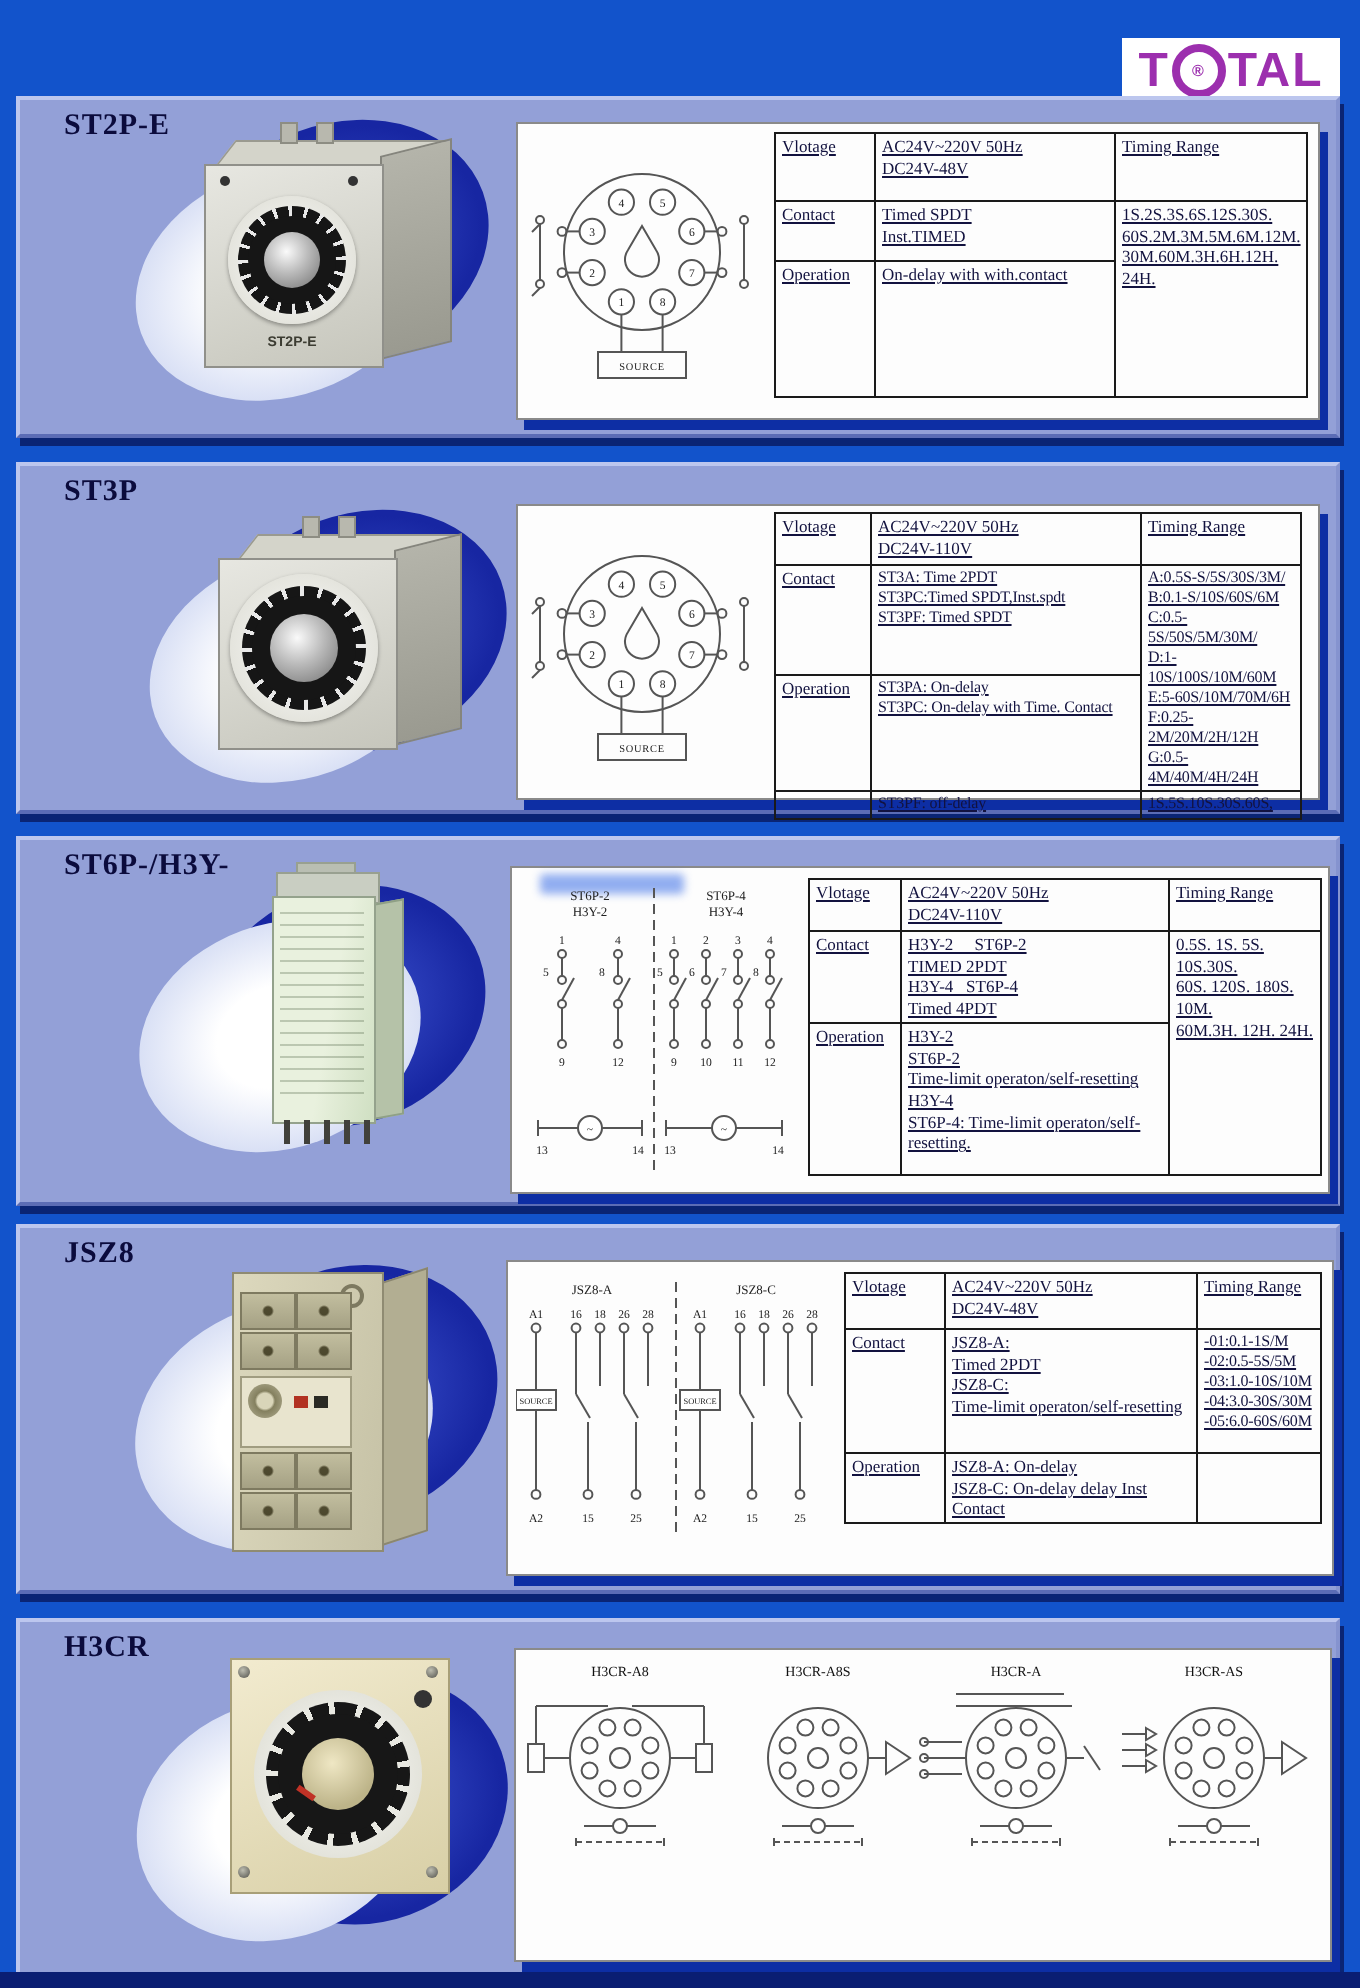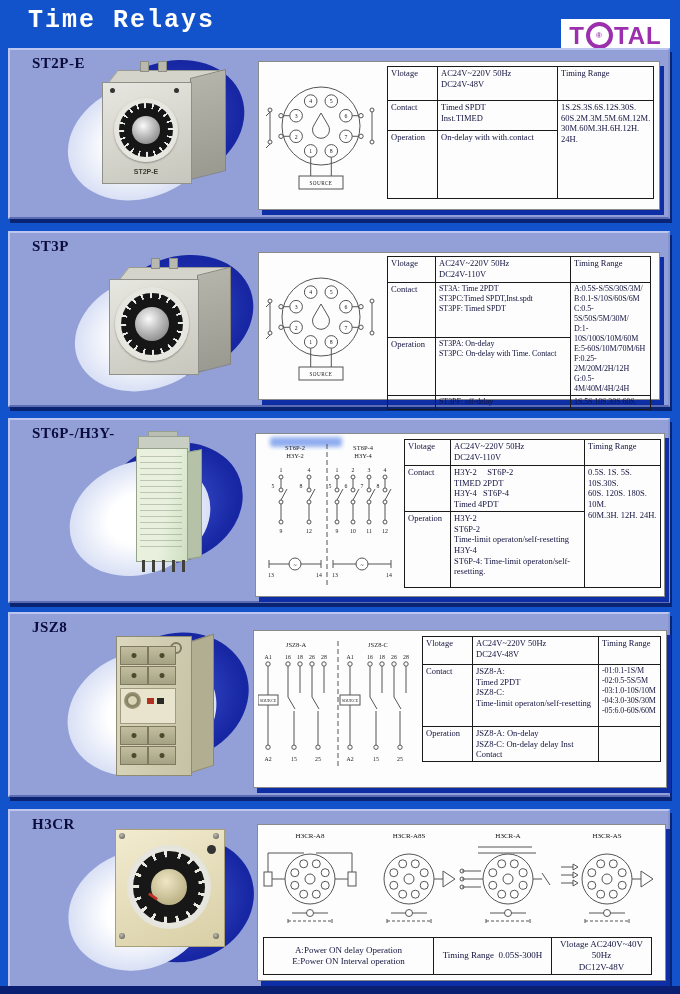--- a/index.html
+++ b/index.html
@@ -16,21 +16,21 @@
   .footer-bar{position:absolute;left:0;top:986px;width:680px;height:8px;background:#0a1e72;}
   
   .panel{position:absolute;left:8px;width:658px;background:#93a0d7;
          border:2px solid #bcc6ee;border-right-color:#8593cf;border-bottom-color:#5b6cb5;
          box-shadow:2px 4px 0 #0a2474;}
   .sec-label{position:absolute;top:5px;left:22px;font:bold 15px "Liberation Serif",serif;color:#0b0b3c;letter-spacing:.5px;}
   .whitebox{position:absolute;background:#fdfdfd;border:1px solid #8a8a8a;box-shadow:4px 5px 0 #0d2ea4;}
   
   table.spec{border-collapse:collapse;table-layout:fixed;position:absolute;}
   table.spec td{border:1px solid #1a1a1a;padding:1px 3px;vertical-align:top;
-        font:8.5px "Liberation Serif",serif;color:#12123f;white-space:pre-line;line-height:1.25;}
+        font:8.5px "Liberation Serif",serif;color:#12123f;white-space:pre-line;line-height:1.25;text-decoration:underline;}
   table.spec td.f8{font-size:8px;letter-spacing:-.1px;}
   table.spec3 td{text-align:center;vertical-align:middle;font-size:9px;}
   
   svg .ln{fill:none;stroke:#555;stroke-width:1;}
   svg .pin{fill:#fff;stroke:#555;stroke-width:1;}
   svg text{font-family:"Liberation Serif",serif;fill:#222;}
   svg .pt{font-size:5.8px;text-anchor:middle;}
   svg .dt{font-size:6.5px;text-anchor:middle;}
   svg .dt7{font-size:7px;text-anchor:middle;fill:#111;}
   svg .src{font-size:5.2px;text-anchor:middle;letter-spacing:.4px;}
@@ -73,21 +73,20 @@
   .t-core{border-radius:50%;background:#171717;}
   .t-knob{border-radius:50%;background:radial-gradient(circle at 42% 35%,#efe7c4,#bdb489 70%);}
   .t-pointer{background:#c03226;transform:rotate(35deg);}
   .knob-dot{border-radius:50%;background:#333;}
 </style>
 </head>
 <body>
 
 <div id="page">
 
-  <div class="title">Time Relays</div>
   <div class="logo">
     <span>T</span>
       <span class="reg-o">®</span>
       <span>TAL</span>
   </div>
 
   <section class="panel" style="top:48px;height:167px;">
     <div class="sec-label">ST2P-E</div>
 
     <div class="photo" style="left:50px;top:6px;width:200px;height:158px;">
@@ -614,33 +613,17 @@
             <path d="M313 45 L318 48 L313 51 Z"></path>
             <path d="M313 53 L318 56 L313 59 Z"></path>
           <line x1="372" y1="52" x2="381" y2="52"></line>
           <path d="M381 44 L393 52 L381 60 Z" fill="none"></path>
         </g>
         <text class="dt7" x="50" y="11">H3CR-A8</text>
         <text class="dt7" x="149" y="11">H3CR-A8S</text>
         <text class="dt7" x="248" y="11">H3CR-A</text>
         <text class="dt7" x="347" y="11">H3CR-AS</text>
       </svg>
-      <table class="spec spec3" style="left:5px;top:112px;">
-        <colgroup>
-            <col style="width:170px">
-            <col style="width:118px">
-            <col style="width:100px">
-          </colgroup>
-        <tbody>
-            <tr style="height:34px">
-          <td>A:Power ON delay Operation
-E:Power ON Interval operation</td>
-          <td>Timing Range&nbsp;&nbsp;0.05S-300H</td>
-          <td>Vlotage AC240V~40V 50Hz
-DC12V-48V</td>
-        </tr>
-      </tbody>
-        </table>
     </div>
   </section>
 
   <div class="footer-bar"></div>
 </div>
 
 </body></html>

